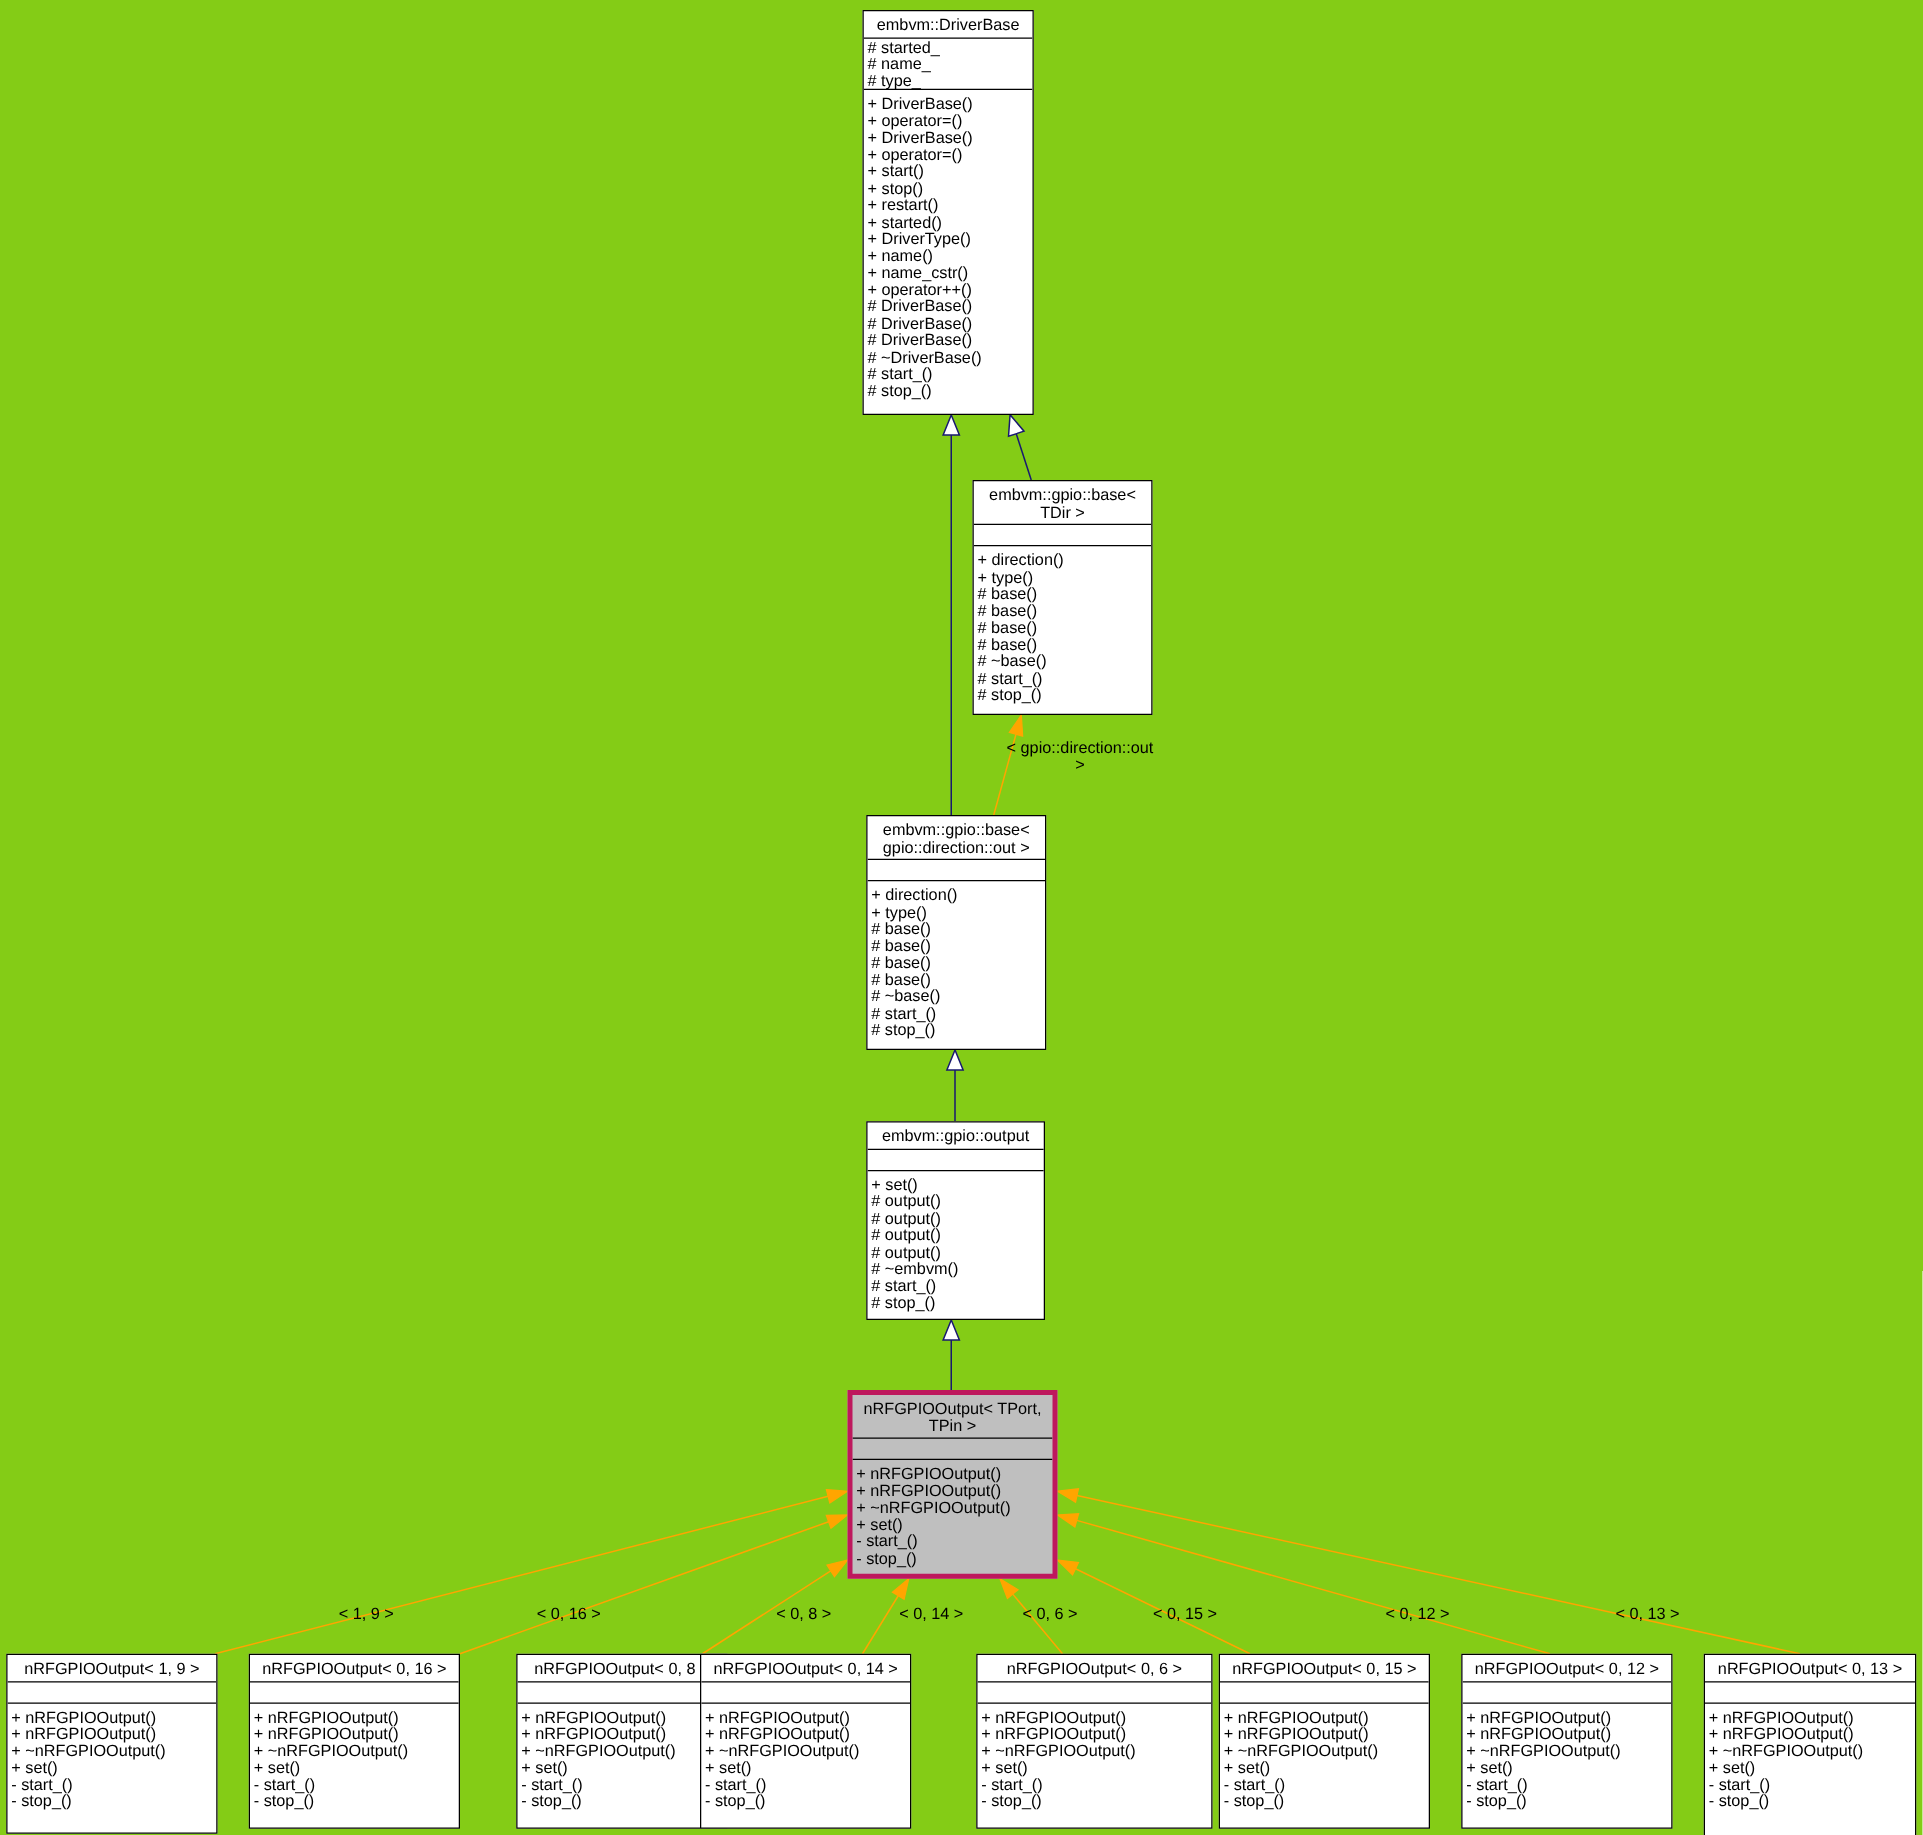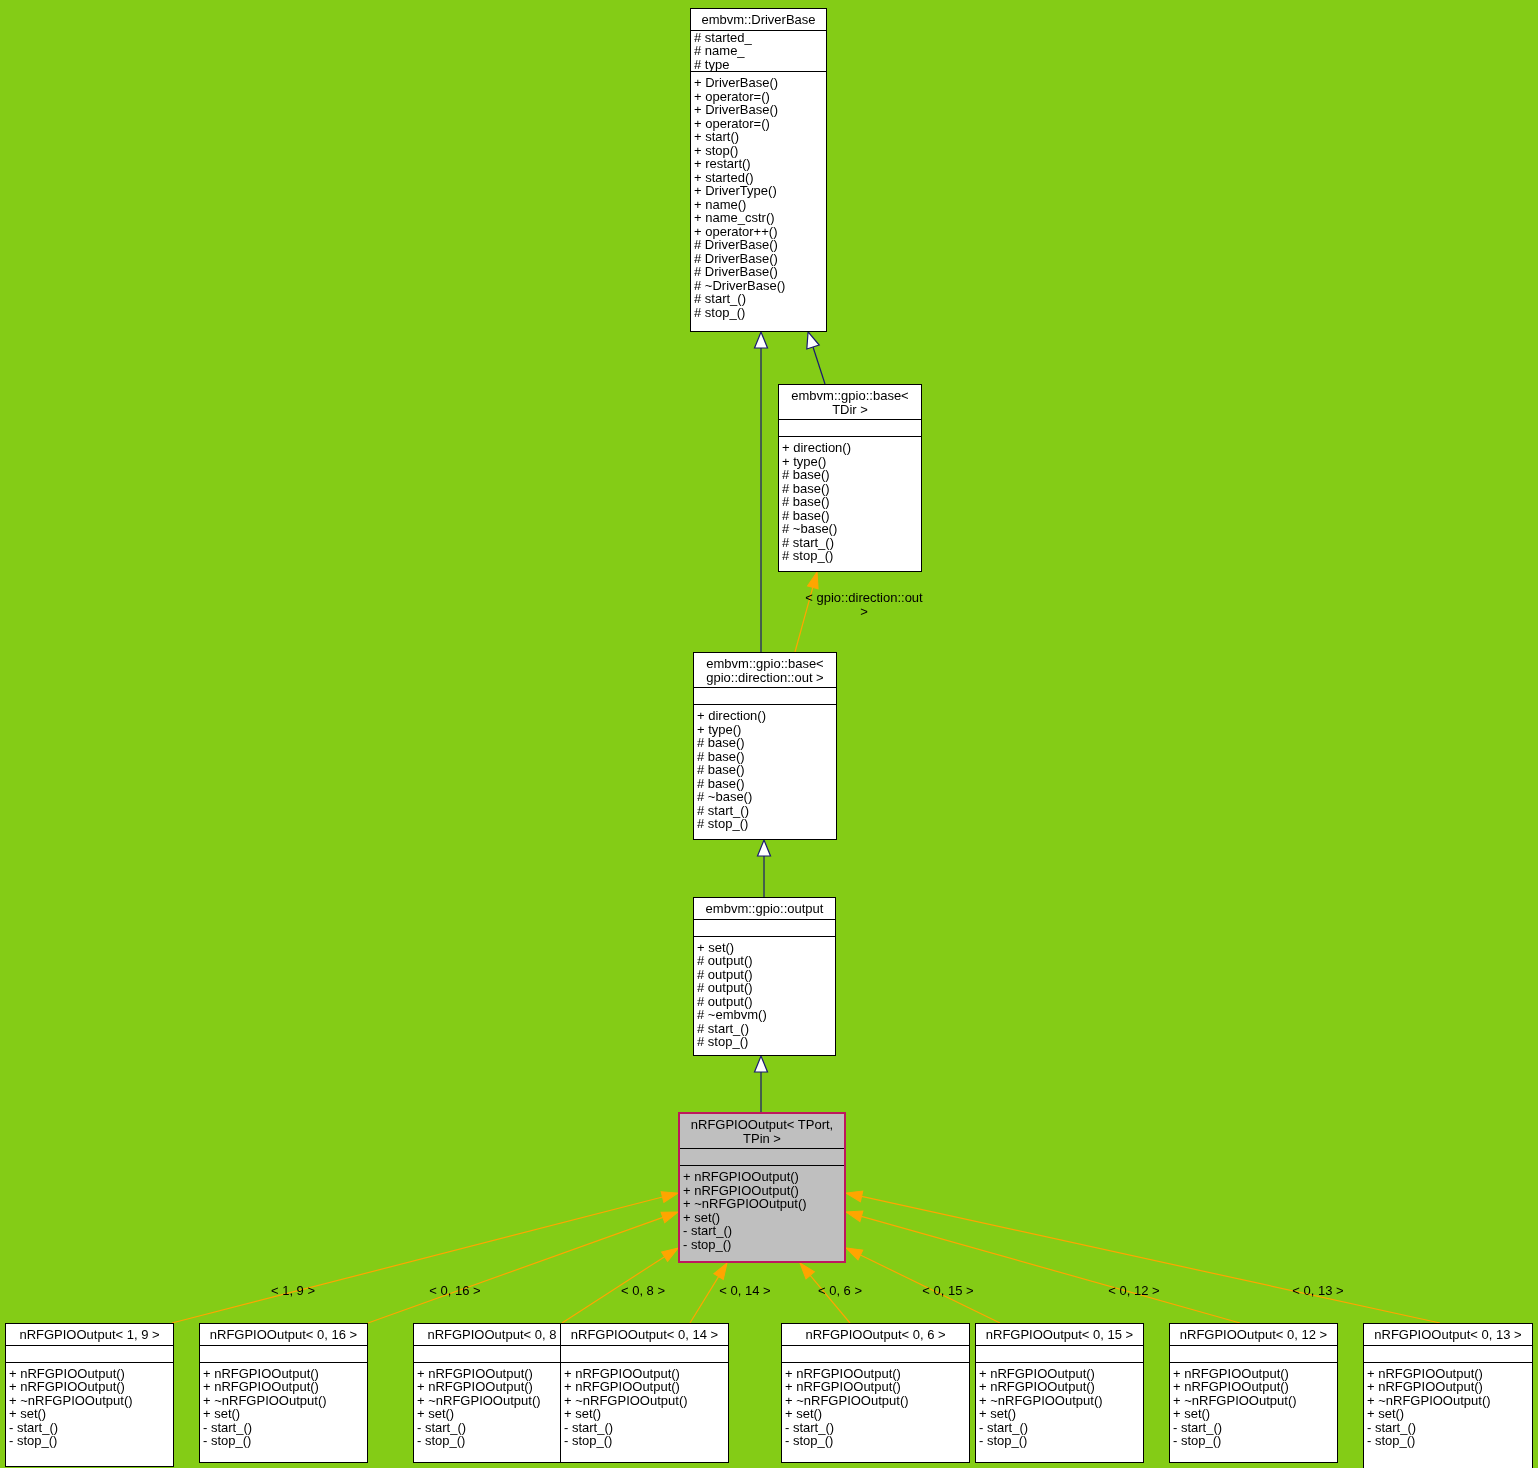--- a/index.html
+++ b/index.html
@@ -15,21 +15,21 @@
   .uml-class{
     position:absolute;
     box-sizing:border-box;
     background:#ffffff;
     border:1px solid #000000;
     display:flex;flex-direction:column;
     overflow:hidden;
   }
   .uml-class.highlight{
     background:#bfbfbf;
-    border:2px solid #be185d;
+    border:4px solid #be185d;
   }
   .uml-title{
     text-align:center;
     padding:4px 2px 3px 2px;
     border-bottom:1px solid #000000;
     flex:0 0 auto;
   }
   .uml-attrs{
     min-height:16px;
     padding:0 3px;

